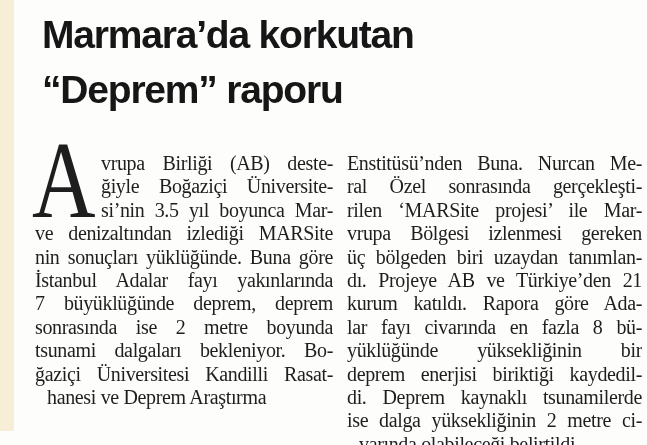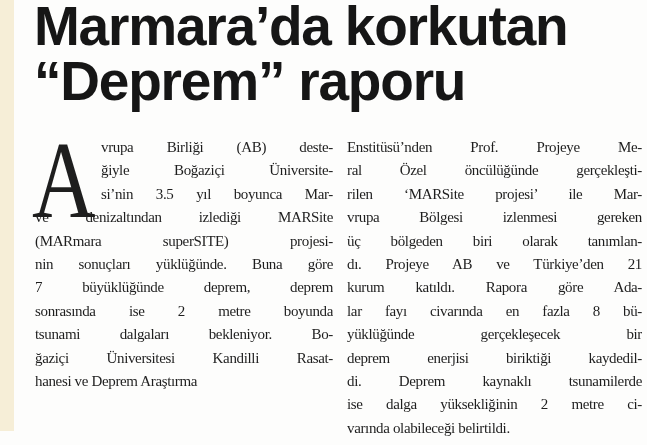--- a/index.html
+++ b/index.html
@@ -9,81 +9,81 @@
   .page{
     position:relative; width:647px; height:445px;
     background:var(--paper); overflow:hidden;
     font-family:"Liberation Serif", serif;
   }
   .edge-strip{
     position:absolute; left:0; top:0; width:14px; height:431px;
     background:var(--edge-strip);
   }
   .headline{
-    position:absolute; left:34px; top:-1px; margin:0;
+    position:absolute; left:34px; top:-1px; margin:8px;
     font-family:"Liberation Sans", sans-serif; font-weight:700;
-    font-size:55px; line-height:55px; letter-spacing:-1.2px;
+    font-size:39px; line-height:55px; letter-spacing:-1.2px;
     color:var(--headline-ink);
   }
   .hl-line{display:block; white-space:nowrap;}
   .dropcap{
     position:absolute; left:32px; top:125px;
     font-family:"Liberation Serif", serif; font-size:110px; line-height:110px;
     color:var(--body-ink);
     transform:scaleX(0.8); transform-origin:left top;
   }
   .column{
-    position:absolute; top:136px;
-    font-size:15px; line-height:23.4px; letter-spacing:-0.35px;
+    position:absolute; top:152px;
+    font-size:20px; line-height:23.4px; letter-spacing:-0.35px;
     color:var(--body-ink);
   }
   .col-1{left:35px; width:298px;}
   .col-2{left:347px; width:295px;}
   .tline{
     height:23.4px; white-space:nowrap; overflow:hidden;
     text-align:justify; text-align-last:justify;
   }
   .tline.indent{padding-left:66px;}
-  .tline.last{text-align-last:left;}
+  .tline.last{text-align-last:left;margin-left:12px;}
 </style>
 </head>
 <body>
 
 <div class="page">
   <div class="edge-strip"></div>
 
   <h1 class="headline">
     <span class="hl-line">Marmara’da korkutan</span>
     <span class="hl-line">“Deprem” raporu</span>
   </h1>
 
   <div class="dropcap">A</div>
 
   <div class="column col-1">
     <div class="tline indent">vrupa Birliği (AB) deste-</div>
     <div class="tline indent">ğiyle Boğaziçi Üniversite-</div>
     <div class="tline indent">si’nin 3.5 yıl boyunca Mar-</div>
     <div class="tline">ve denizaltından izlediği MARSite</div>
-    <div class="tline">(MARmara superSITE) projesi-</div>
     <div class="tline">nin sonuçları yüklüğünde. Buna göre</div>
+    <div class="tline">İstanbul Adalar fayı yakınlarında</div>
     <div class="tline">7 büyüklüğünde deprem, deprem</div>
     <div class="tline">sonrasında ise 2 metre boyunda</div>
     <div class="tline">tsunami dalgaları bekleniyor. Bo-</div>
     <div class="tline">ğaziçi Üniversitesi Kandilli Rasat-</div>
     <div class="tline last">hanesi ve Deprem Araştırma</div>
   </div>
 
   <div class="column col-2">
-    <div class="tline">Enstitüsü’nden Prof. Projeye Me-</div>
-    <div class="tline">ral Özel öncülüğünde gerçekleşti-</div>
+    <div class="tline">Enstitüsü’nden Buna. Nurcan Me-</div>
+    <div class="tline">ral Özel sonrasında gerçekleşti-</div>
     <div class="tline">rilen ‘MARSite projesi’ ile Mar-</div>
     <div class="tline">vrupa Bölgesi izlenmesi gereken</div>
-    <div class="tline">üç bölgeden biri olarak tanımlan-</div>
+    <div class="tline">üç bölgeden biri uzaydan tanımlan-</div>
     <div class="tline">dı. Projeye AB ve Türkiye’den 21</div>
     <div class="tline">kurum katıldı. Rapora göre Ada-</div>
     <div class="tline">lar fayı civarında en fazla 8 bü-</div>
-    <div class="tline">yüklüğünde gerçekleşecek bir</div>
+    <div class="tline">yüklüğünde yüksekliğinin bir</div>
     <div class="tline">deprem enerjisi biriktiği kaydedil-</div>
     <div class="tline">di. Deprem kaynaklı tsunamilerde</div>
     <div class="tline">ise dalga yüksekliğinin 2 metre ci-</div>
     <div class="tline last">varında olabileceği belirtildi.</div>
   </div>
 </div>
 
 </body></html>

